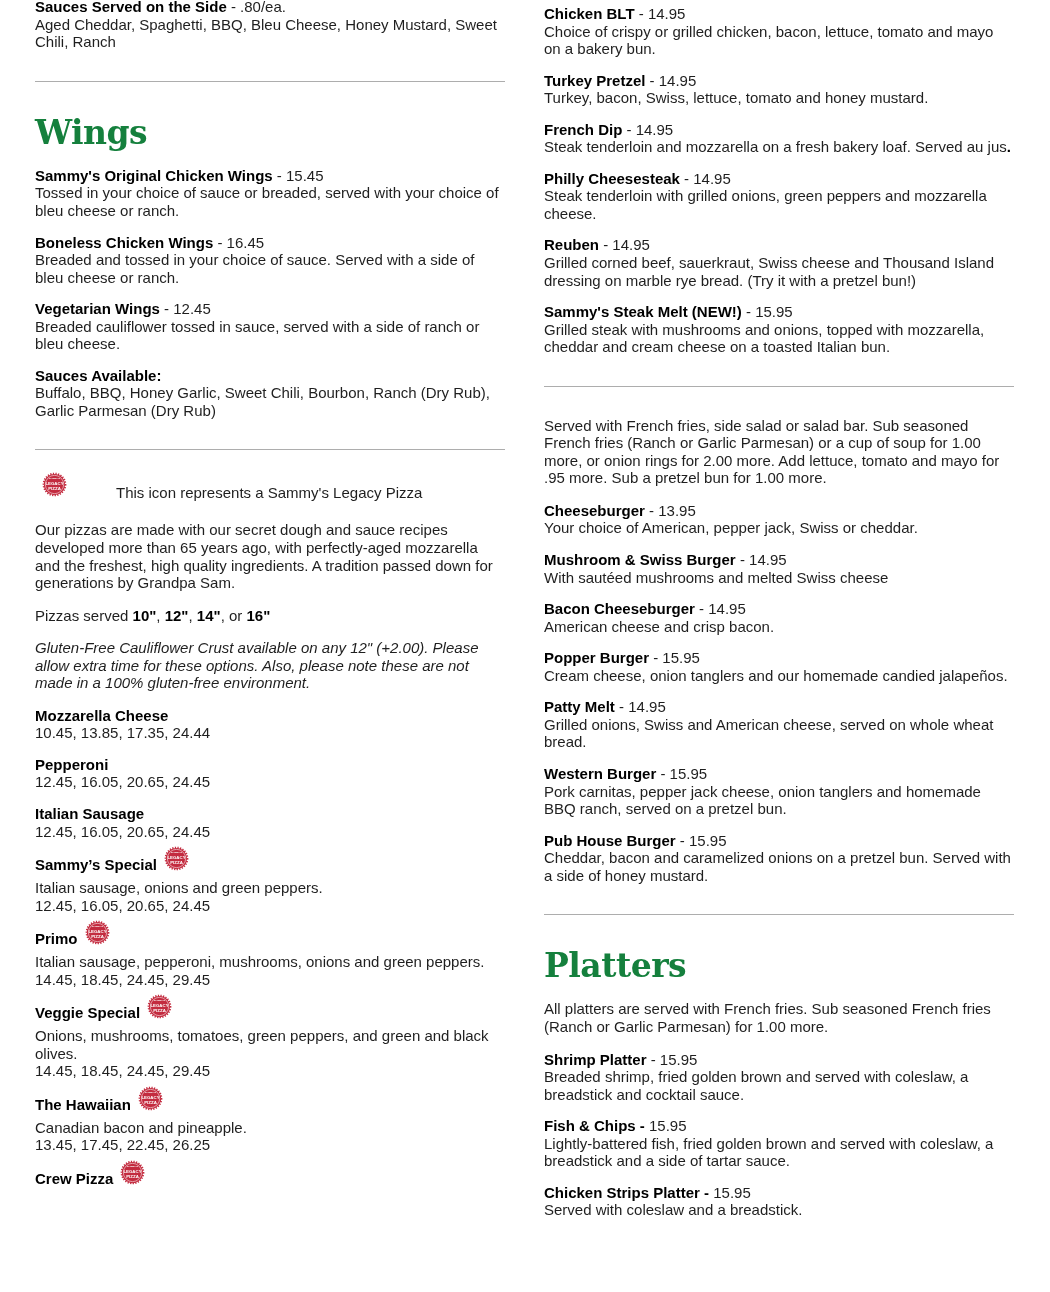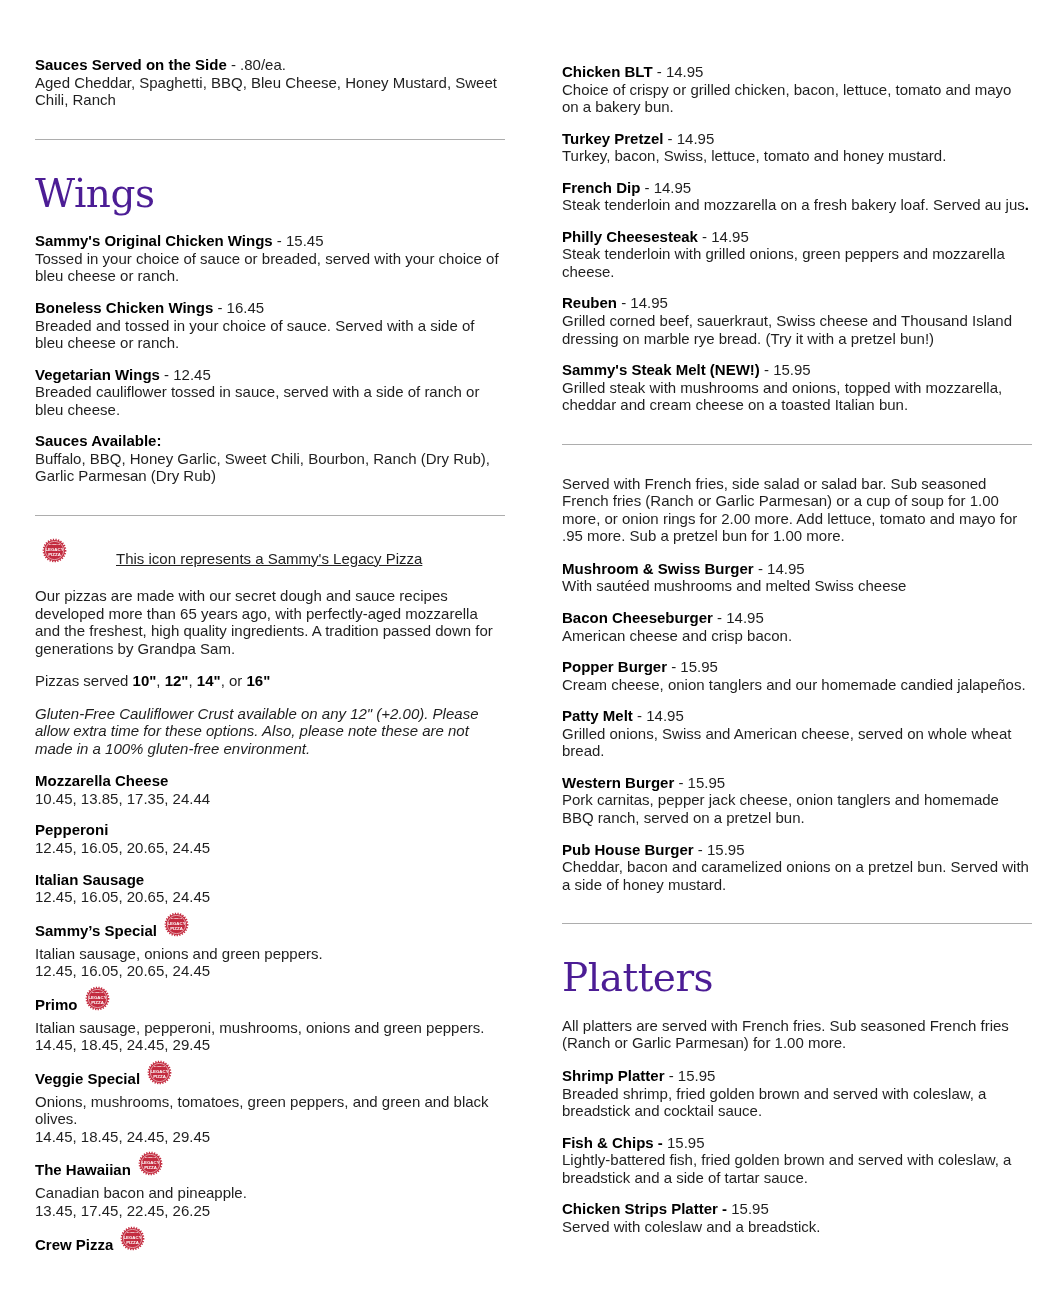--- a/index.html
+++ b/index.html
@@ -1,40 +1,40 @@
 <!DOCTYPE html>
 <html><head>
 <meta charset="utf-8">
 <style>
   html, body { margin:0; padding:0; }
   body {
     width:1050px; height:1292px; overflow:hidden; background:#ffffff;
     color:#1f1f1f; font-family:"Liberation Sans", sans-serif;
     font-size:15px; line-height:1.17;
   }
-  .columns { display:flex; padding:16px 36px 0 35px; gap:57px; box-sizing:border-box;margin-top:47px; }
+  .columns { display:flex; padding:5px 36px 0 35px; gap:39px; box-sizing:border-box; }
   .col { width:470px; flex:0 0 470px; }
   .col-left { margin-top:-7px; }
   strong { color:#000; }
   hr.divider { border:none; border-top:1px solid #adadad; margin:30px 0; }
   .section-heading {
-    font-family:"DejaVu Serif", serif; font-weight:400; color:#4c1d95;
-    font-size:39px; line-height:1.25; letter-spacing:-0.5px; margin:6px 0 14px;
+    font-family:"DejaVu Serif", serif; font-weight:700; color:#15803d;
+    font-size:33px; line-height:1.25; letter-spacing:-0.5px; margin:6px 0 14px;
   }
   .menu-item { margin:0 0 14px; }
   .intro { margin:0 0 15px; }
   .gf { font-style:italic; margin:0 0 15px; }
   .gf .lead { font-weight:normal; }
   .badge-row { display:flex; align-items:center; gap:16px; margin:0 0 16px; }
   .big-badge { width:58px; height:58px; flex:0 0 58px; }
   .big-badge svg { width:58px; height:58px; display:block; }
   .badge-slot { display:inline-block; width:25px; height:25px; margin-left:7px;
     position:relative; top:-8px; vertical-align:middle; }
   .badge-slot svg { width:25px; height:25px; display:block; }
-  .badge-caption { margin:0;text-decoration:underline; }
+  .badge-caption { margin:0; }
 </style>
 </head>
 <body>
 
 <div class="columns">
 
   <div class="col col-left">
 
     <p class="menu-item">
       <strong>Sauces Served on the Side</strong>
@@ -218,20 +218,25 @@
       <strong>Sammy's Steak Melt (NEW!)</strong>
       <span>- 15.95</span><br>
       <span>Grilled steak with mushrooms and onions, topped with mozzarella, cheddar and cream cheese on a toasted Italian bun.</span>
     </p>
 
     <hr class="divider">
 
 
     <p class="intro">Served with French fries, side salad or salad bar. Sub seasoned French fries (Ranch or Garlic Parmesan) or a cup of soup for 1.00 more, or onion rings for 2.00 more. Add lettuce, tomato and mayo for .95 more. Sub a pretzel bun for 1.00 more.</p>
 
+    <p class="menu-item">
+      <strong>Cheeseburger</strong>
+      <span>- 13.95</span><br>
+      <span>Your choice of American, pepper jack, Swiss or cheddar.</span>
+    </p>
 
     <p class="menu-item">
       <strong>Mushroom &amp; Swiss Burger</strong>
       <span>- 14.95</span><br>
       <span>With sautéed mushrooms and melted Swiss cheese</span>
     </p>
 
     <p class="menu-item">
       <strong>Bacon Cheeseburger</strong>
       <span>- 14.95</span><br>

